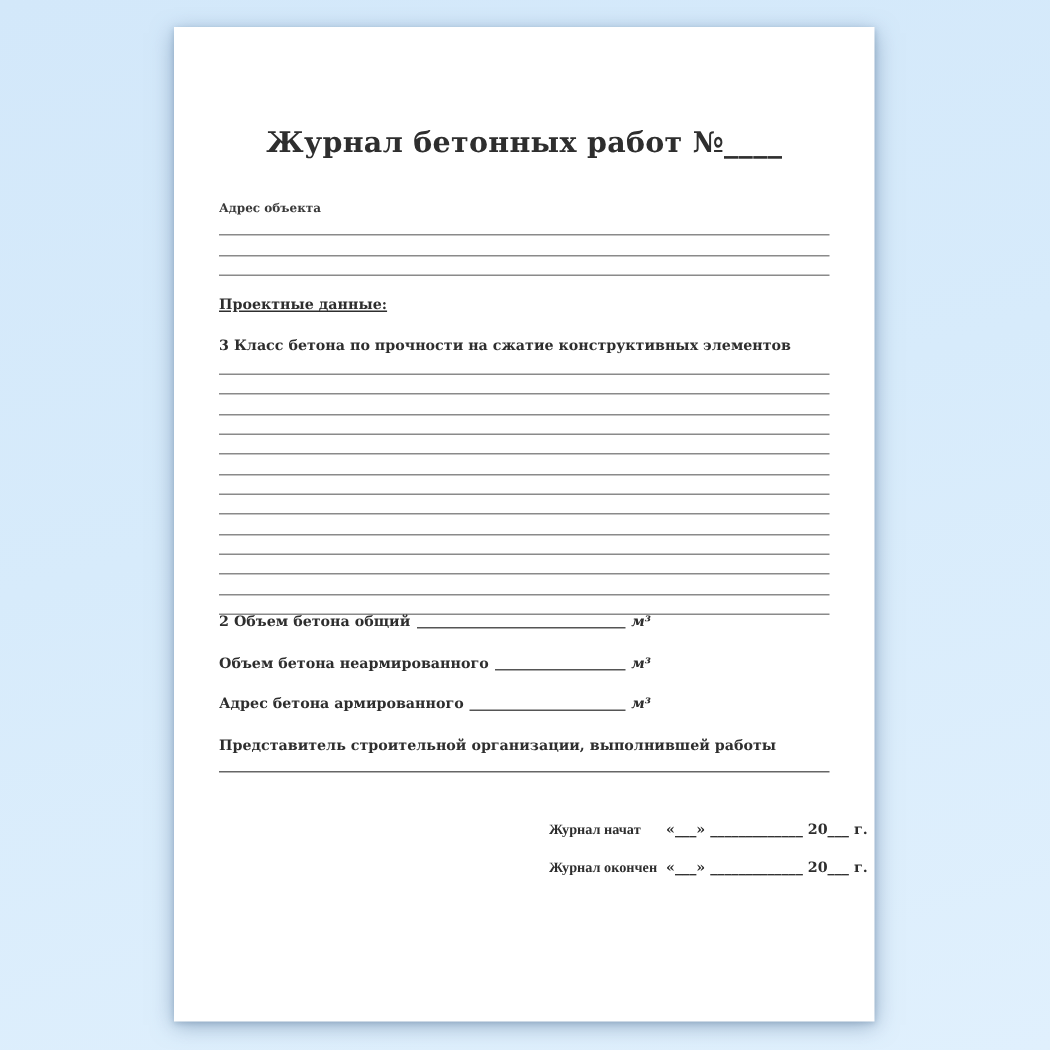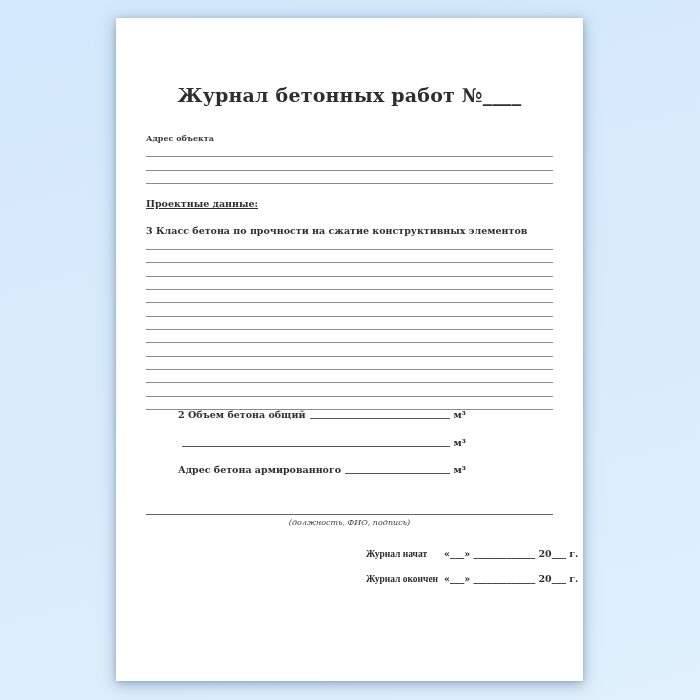--- a/index.html
+++ b/index.html
@@ -32,25 +32,25 @@
   .lines{left:30px;width:407px;}
   .lines .ln{height:12.33px;border-bottom:1px solid var(--rule);}
   .addr-lines{top:126px;}
   .class-lines{top:218.6px;}
   .heading{left:30px;font-size:9.5px;font-weight:bold;white-space:nowrap;}
   .proj-heading{top:180px;text-decoration:underline;}
   .item1-heading{top:207px;}
   .vol-row{
     left:30px;width:288px;height:13px;
     display:flex;align-items:flex-start;
-    font-size:9.5px;font-weight:bold;margin-left:32px;
+    font-size:9.5px;font-weight:bold;
   }
   .vol-row .lbl{white-space:nowrap;line-height:13px;}
   .vol-row .fill{flex:1;border-bottom:1px solid #555;margin:0 4px 2px 4px;height:10px;}
-  .vol-row .unit{white-space:nowrap;line-height:13px;}
+  .vol-row .unit{white-space:nowrap;line-height:13px;font-style:italic;}
   .vol-1{top:390px;} .vol-2{top:418px;} .vol-3{top:445px;}
   .rep-heading{top:474px;}
   .sig-line{left:30px;top:496px;width:407px;border-top:1px solid #666;height:0;}
   .sig-caption{
     left:30px;top:500px;width:407px;text-align:center;
     font-size:8px;font-style:italic;color:#3c3c3c;
   }
   .journal-rows{left:250px;top:530px;width:200px;}
   .journal-row{
     display:flex;align-items:baseline;
@@ -95,32 +95,33 @@
       <div class="ln"></div>
       <div class="ln"></div>
     </div>
 
     <div class="abs vol-row vol-1">
       <span class="lbl">2 Объем бетона общий</span>
       <span class="fill"></span>
       <span class="unit">м³</span>
     </div>
     <div class="abs vol-row vol-2">
+      <span class="lbl">Объем бетона неармированного</span>
       <span class="fill"></span>
       <span class="unit">м³</span>
     </div>
     <div class="abs vol-row vol-3">
       <span class="lbl">Адрес бетона армированного</span>
       <span class="fill"></span>
       <span class="unit">м³</span>
     </div>
 
+    <div class="abs heading rep-heading">Представитель строительной организации, выполнившей работы</div>
 
     <div class="abs sig-line"></div>
-    <div class="abs sig-caption">(должность, ФИО, подпись)</div>
 
     <div class="abs journal-rows">
       <div class="journal-row">
         <span class="jlbl">Журнал начат</span>
         <span class="jval">«___» _____________ 20___ г.</span>
       </div>
       <div class="journal-row">
         <span class="jlbl">Журнал окончен</span>
         <span class="jval">«___» _____________ 20___ г.</span>
       </div>

